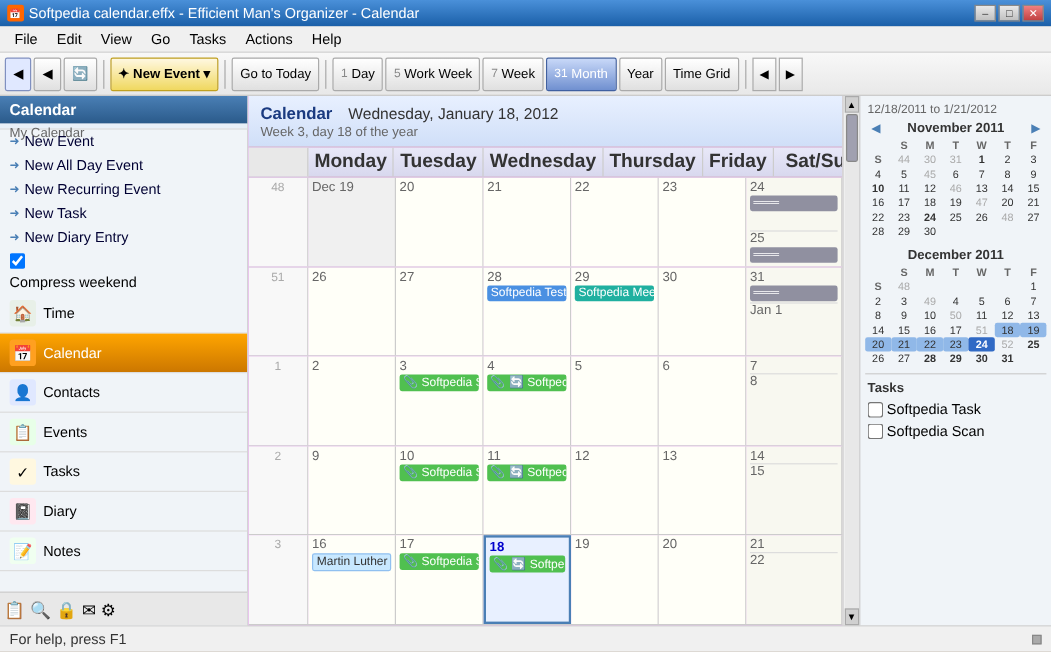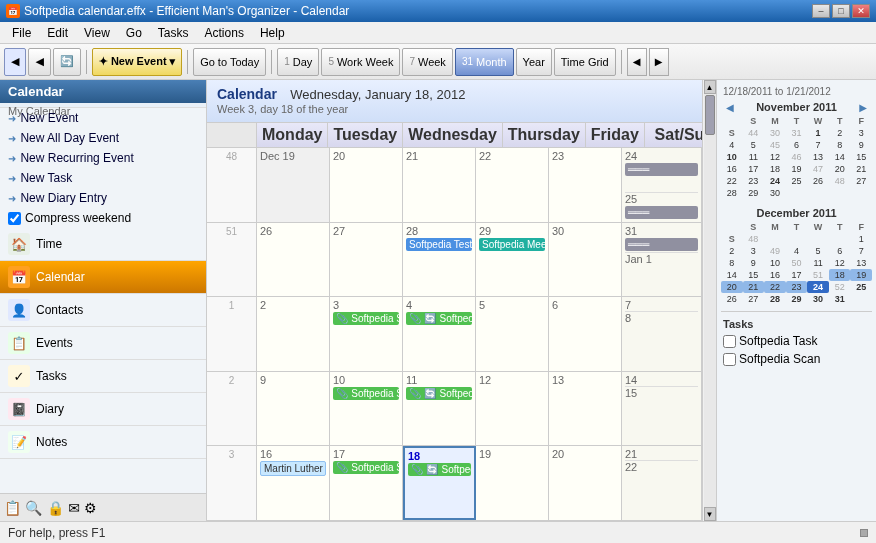--- a/index.html
+++ b/index.html
@@ -28,21 +28,21 @@
 
     
     .sidebar { width: 207px; background: #f0f4f8; border-right: 1px solid #ccc; display: flex; flex-direction: column; }
     .sidebar-header { background: linear-gradient(to bottom, #4a7fb5, #2a5a8a); color: white; padding: 4px 8px; font-weight: bold; font-size: 13px; }
     .sidebar-item { display: flex; align-items: center; gap: 4px; padding: 3px 8px; cursor: pointer; color: #000033; }
     .sidebar-item .arrow { color: #4a7fb5; font-size: 10px; }
     .sidebar-nav { display: flex; flex-direction: column; flex: 1; overflow: hidden; }
     .sidebar-nav-item { display: flex; align-items: center; gap: 6px; padding: 5px 8px; cursor: pointer; border-bottom: 1px solid #ddd; }
     .sidebar-nav-item.active { background: linear-gradient(to bottom, #ffa500, #cc7700); color: white; }
     .sidebar-nav-icon { width: 22px; height: 22px; border-radius: 3px; display: flex; align-items: center; justify-content: center; font-size: 13px; }
-    .compress-weekend { display: flex; align-items: flex-end; gap: 4px; padding: 3px 8px; font-size: 11px; }
+    .compress-weekend { display: flex; align-items: flex-start; gap: 4px; padding: 3px 8px; font-size: 11px; flex-direction: column; }
 
     
     .calendar-main { flex: 1; display: flex; flex-direction: column; background: #f0abfc; overflow: hidden; }
     .cal-header { background: linear-gradient(to bottom, #e8f0ff, #d0dff8); padding: 6px 10px; border-bottom: 1px solid #ccc; }
     .cal-grid { flex: 1; display: flex; flex-direction: column; overflow: hidden; }
     .cal-day-headers { display: grid; grid-template-columns: 50px repeat(5, 1fr) 80px; background: linear-gradient(to bottom, #e8e8f8, #d8d8ee); border-bottom: 1px solid #ccc; }
     .cal-day-header { padding: 3px 5px; text-align: center; font-weight: bold; font-size: 16px; border-right: 1px solid #ccc; color: #333; }
     .cal-body { flex: 1; display: flex; flex-direction: column; overflow: hidden; }
     .cal-week { display: grid; grid-template-columns: 50px repeat(5, 1fr) 80px; flex: 1; border-bottom: 1px solid #ccc; min-height: 0; }
     .cal-cell { border-right: 1px solid #ccc; padding: 2px 3px; position: relative; background: #fffff8; overflow: hidden; }

